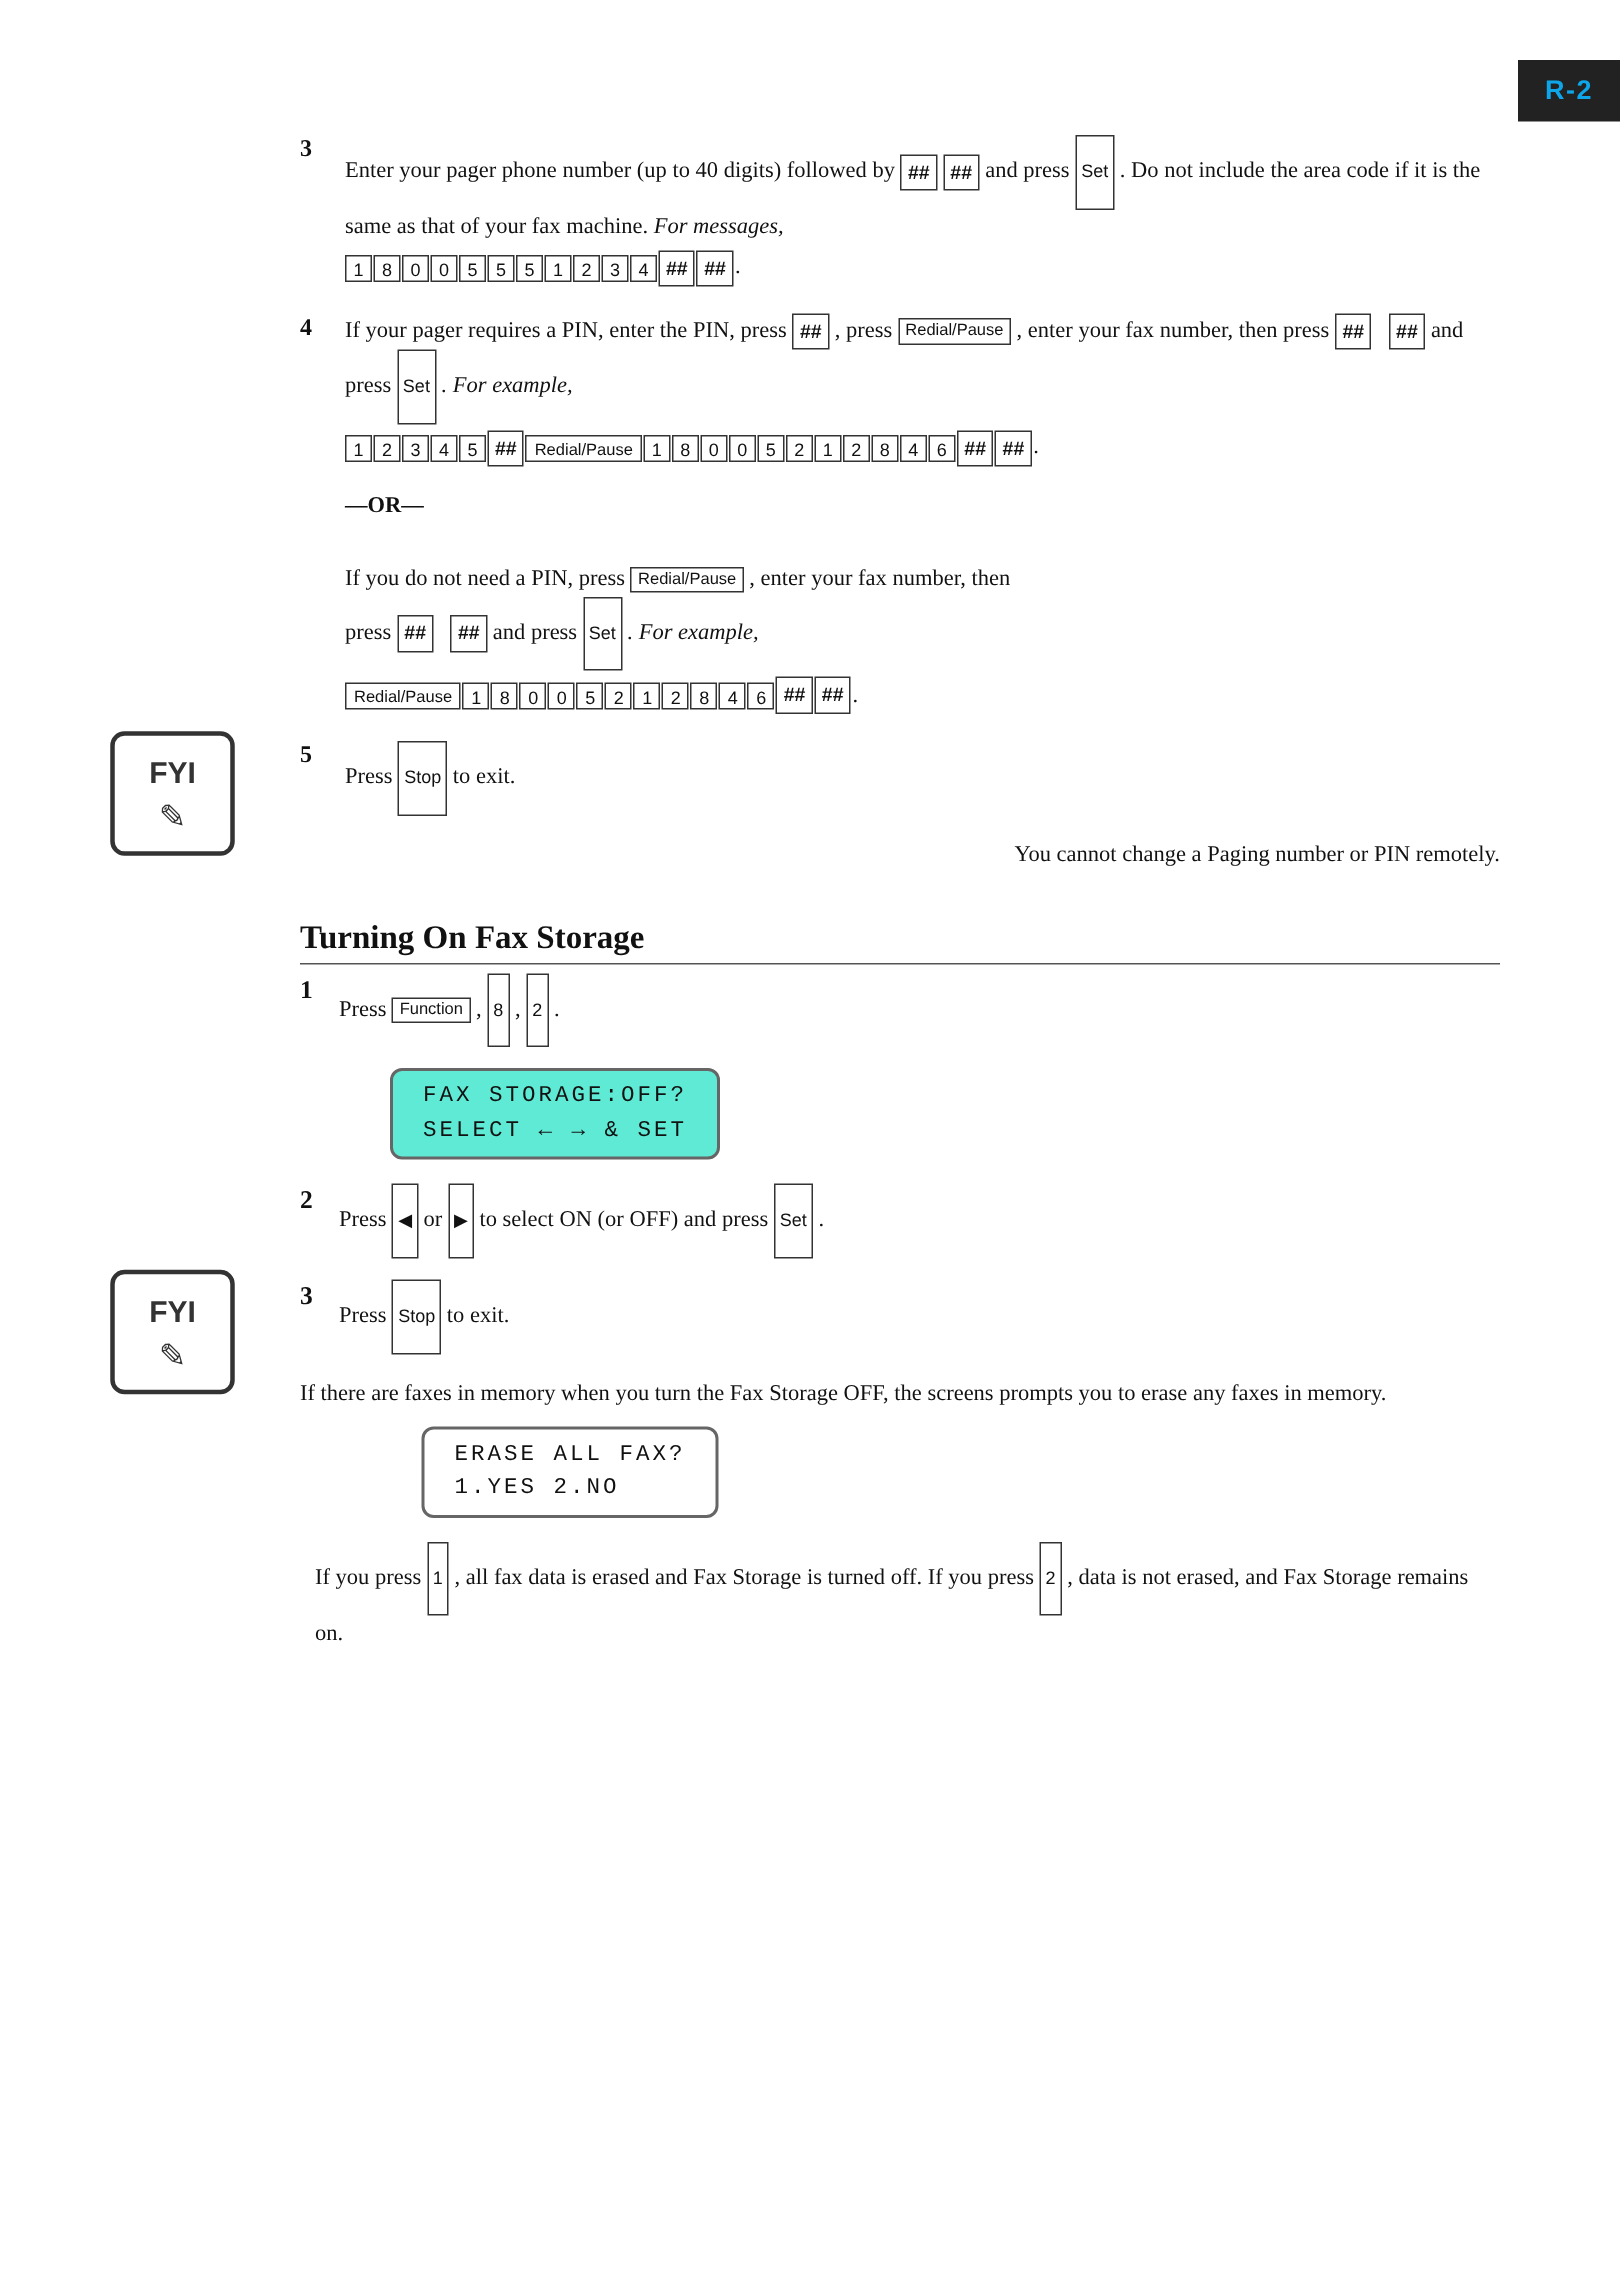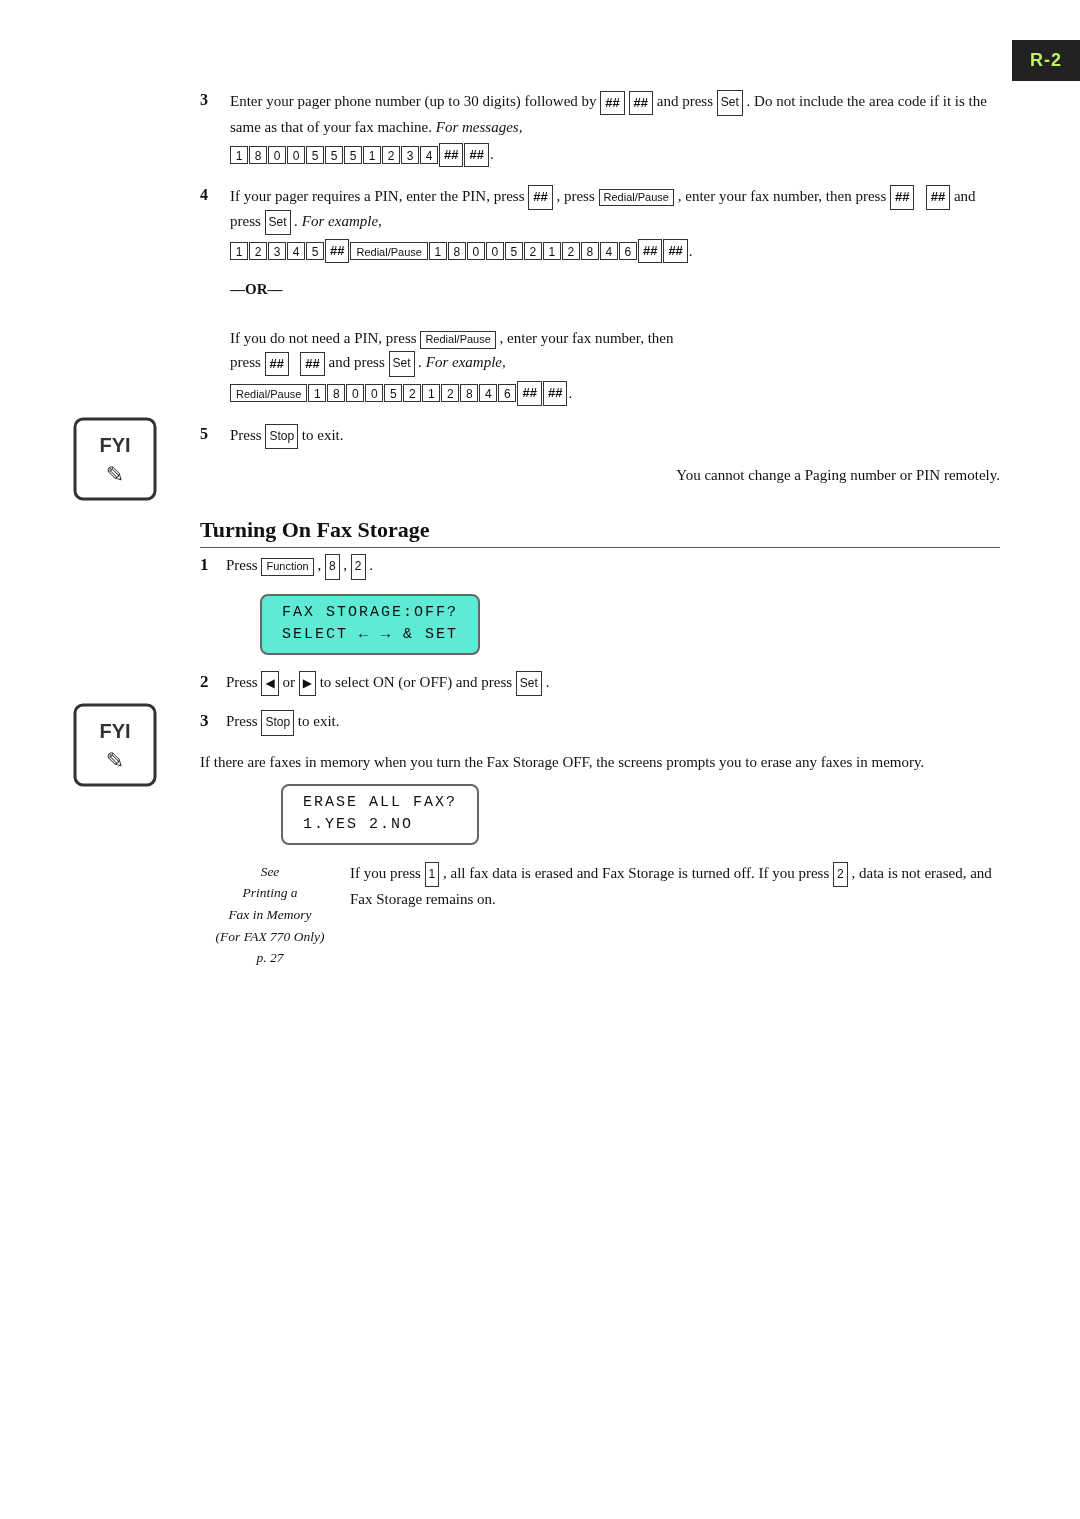--- a/index.html
+++ b/index.html
@@ -19,21 +19,21 @@
       position: relative;
       padding: 60px 80px 60px 200px;
     }
 
     
     .page-tab {
       position: absolute;
       top: 40px;
       right: 0;
       background: #222;
-      color: #bef264;
+      color: #0ea5e9;
       font-family: Arial, sans-serif;
       font-size: 18px;
       font-weight: bold;
       padding: 10px 18px;
       letter-spacing: 1px;
     }
 
     
     .step {
       display: flex;
@@ -51,21 +51,21 @@
 
     .step-content {
       flex: 1;
       line-height: 1.55;
     }
 
     
     .key {
       display: inline-block;
       border: 1px solid #333;
-      padding: 4px 3px;
+      padding: 16px 3px;
       font-size: 12px;
       font-family: Arial, sans-serif;
       line-height: 1.3;
       vertical-align: middle;
       background: #fff;
     }
 
     .key-wide {
       display: inline-block;
       border: 1px solid #333;
@@ -155,21 +155,21 @@
 </head>
 <body>
 
 <div class="page-container">
 
   <div class="page-tab">R-2</div>
 
   <div class="step" style="margin-top:30px;">
     <div class="step-num bold">3</div>
     <div class="step-content">
-      <span>Enter your pager phone number (up to 30 digits) followed by</span>
+      <span>Enter your pager phone number (up to 40 digits) followed by</span>
       <span class="key-hash"> ## </span>
       <span class="key-hash"> ## </span>
       <span> and press </span>
       <span class="key">Set</span>
       <span>. Do not include the area code if it is the same as that of your fax machine.</span>
       <span class="italic"> For messages,</span>
       <div class="example-line">
         <span class="digit-box">1</span>
         <span class="digit-box">8</span>
         <span class="digit-box">0</span>
@@ -348,27 +348,20 @@
     <div style="margin: 10px 0 16px 60px; padding-left: 21px;">
       <div style="display:inline-block; border:2px solid #666; border-radius:8px; padding:6px 20px; background:#fff;">
         <div class="lcd-line">ERASE ALL FAX?</div>
         <div class="lcd-line">1.YES 2.NO</div>
       </div>
     </div>
   </div>
 
   <div style="position:relative; margin-top:10px; display:flex; align-items:flex-start; gap:0;">
 
-    <div style="min-width:140px; font-style:italic; font-size:13.5px; text-align:center; line-height:1.6;">
-      <div>See</div>
-      <div>Printing a</div>
-      <div>Fax in Memory</div>
-      <div>(For FAX 770 Only)</div>
-      <div>p. 27</div>
-    </div>
 
     <div style="flex:1; line-height:1.6; margin-left:10px;">
       <span>If you press </span>
       <span class="key">1</span>
       <span>, all fax data is erased and Fax Storage is turned off.  If you press </span>
       <span class="key">2</span>
       <span>, data is not erased, and Fax Storage remains on.</span>
     </div>
   </div>
 

